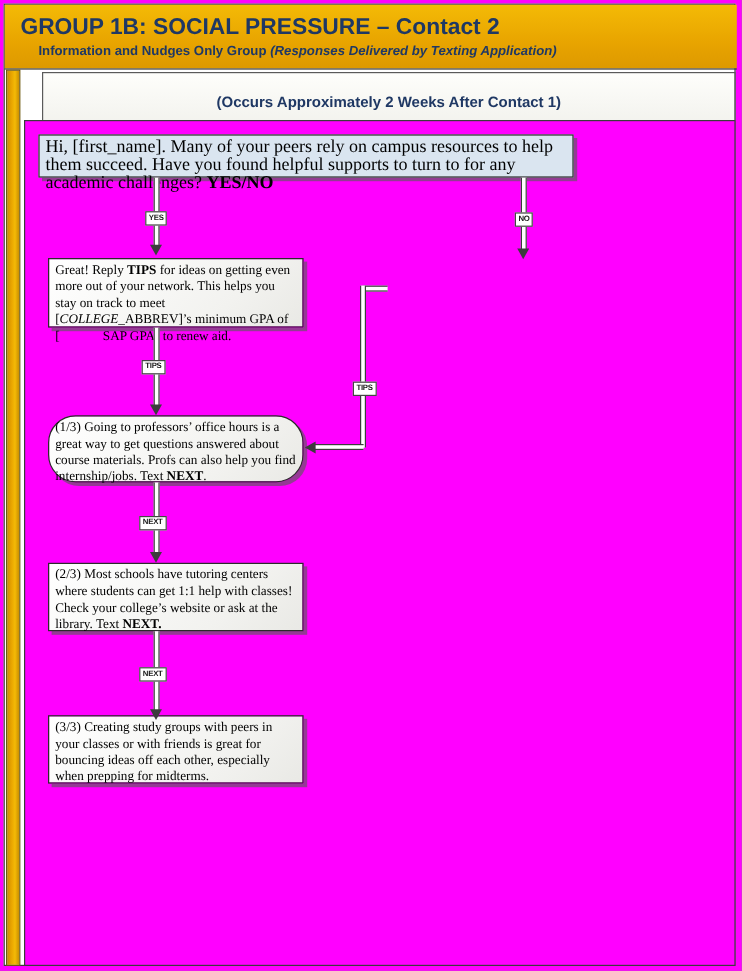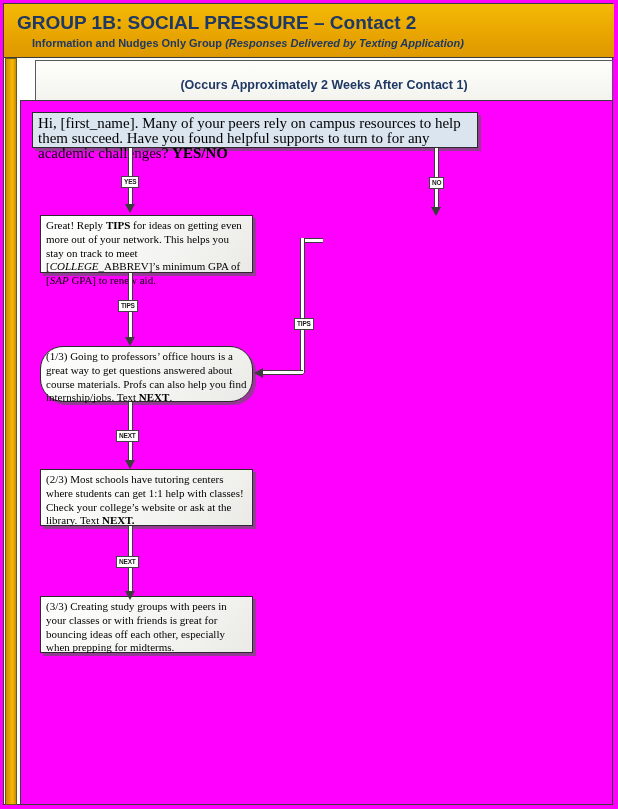--- a/index.html
+++ b/index.html
@@ -104,21 +104,21 @@
     <div class="subtitle"><span>Information and Nudges Only Group </span><span style="font-style:italic">(Responses Delivered by Texting Application)</span></div>
   </div>
 
   <div class="gold-strip"></div>
 
   <div class="occurs-bar">(Occurs Approximately 2 Weeks After Contact 1)</div>
 
   <div class="flow-panel"></div>
 
   <div class="fbox blue" id="box-intro"><span>Hi, [first_name]. Many of your peers rely on campus resources to help them succeed. Have you found helpful supports to turn to for any academic challenges? </span><span style="font-weight: bold;">YES/NO</span></div>
-  <div class="fbox" id="box-yes"><span>Great! Reply </span><span style="font-weight: bold;">TIPS</span><span> for ideas on getting even more out of your network. This helps you stay on track to meet [</span><span style="font-style: italic;">COLLEGE</span><span>_ABBREV]’s minimum GPA of [</span><span style="font-style: italic;">SAP</span><span> GPA] to renew aid.</span></div>
+  <div class="fbox" id="box-yes"><span>Great! Reply </span><span style="font-weight: bold;">TIPS</span><span> for ideas on getting even more out of your network. This helps you stay on track to meet [</span><span style="font-style: italic;">COLLEGE</span><span>_ABBREV]’s minimum GPA of [</span><span style=" margin-left: 36px;">SAP</span><span> GPA] to renew aid.</span></div>
   <div class="fbox" id="box-tip1"><span>(1/3) Going to professors’ office hours is a great way to get questions answered about course materials. Profs can also help you find internship/jobs. Text </span><span style="font-weight: bold;">NEXT</span><span>.</span></div>
   <div class="fbox" id="box-tip2"><span>(2/3) Most schools have tutoring centers where students can get 1:1 help with classes! Check your college’s website or ask at the library. Text </span><span style="font-weight: bold;">NEXT.</span></div>
   <div class="fbox" id="box-tip3"><span>(3/3) Creating study groups with peers in your classes or with friends is great for bouncing ideas off each other, especially when prepping for midterms.</span></div>
 
   <div class="vline" style="left:128px; top:148px; height:57px;"></div>
   <div class="arrow-down" style="left:125px; top:204px;"></div>
   <div class="clabel" style="left:121px; top:176px;">YES</div>
 
   <div class="vline" style="left:434px; top:148px; height:60px;"></div>
   <div class="arrow-down" style="left:431px; top:207px;"></div>

